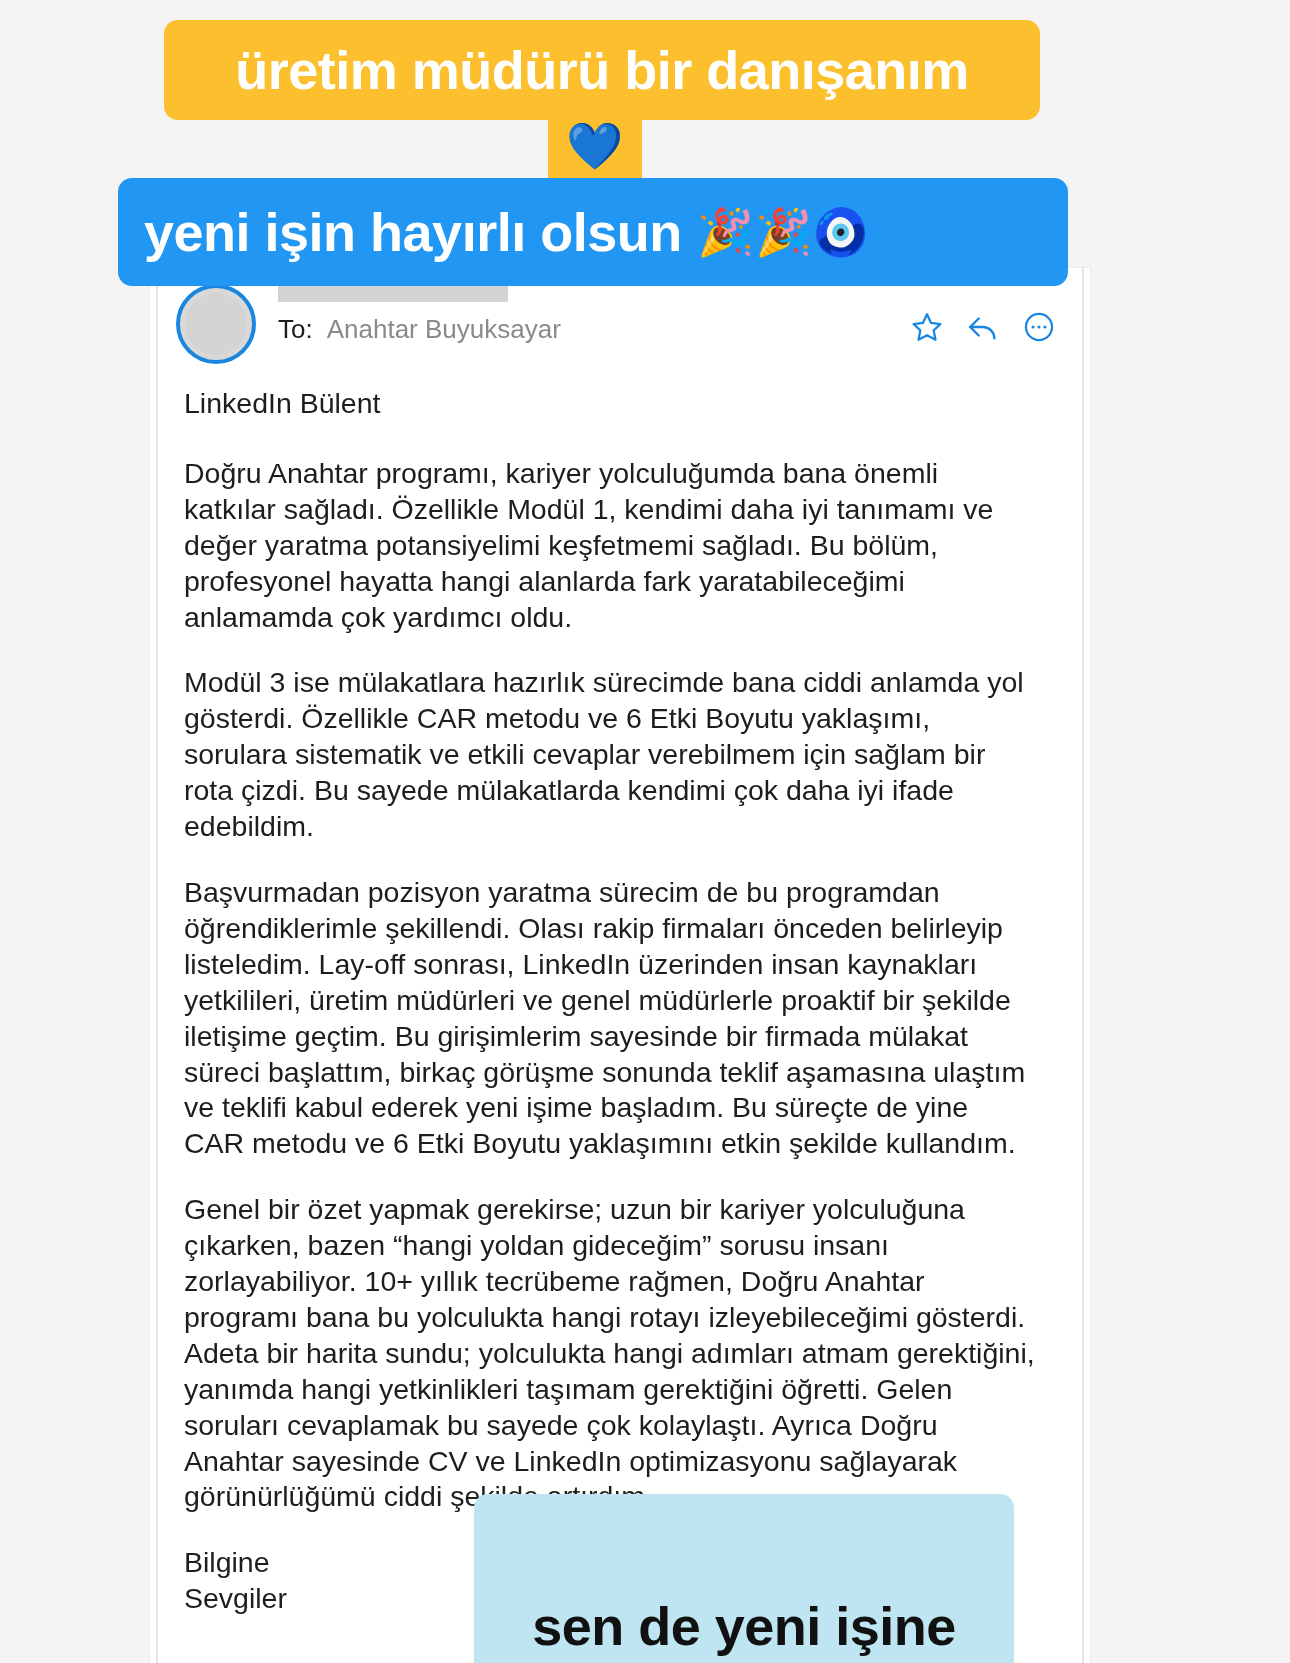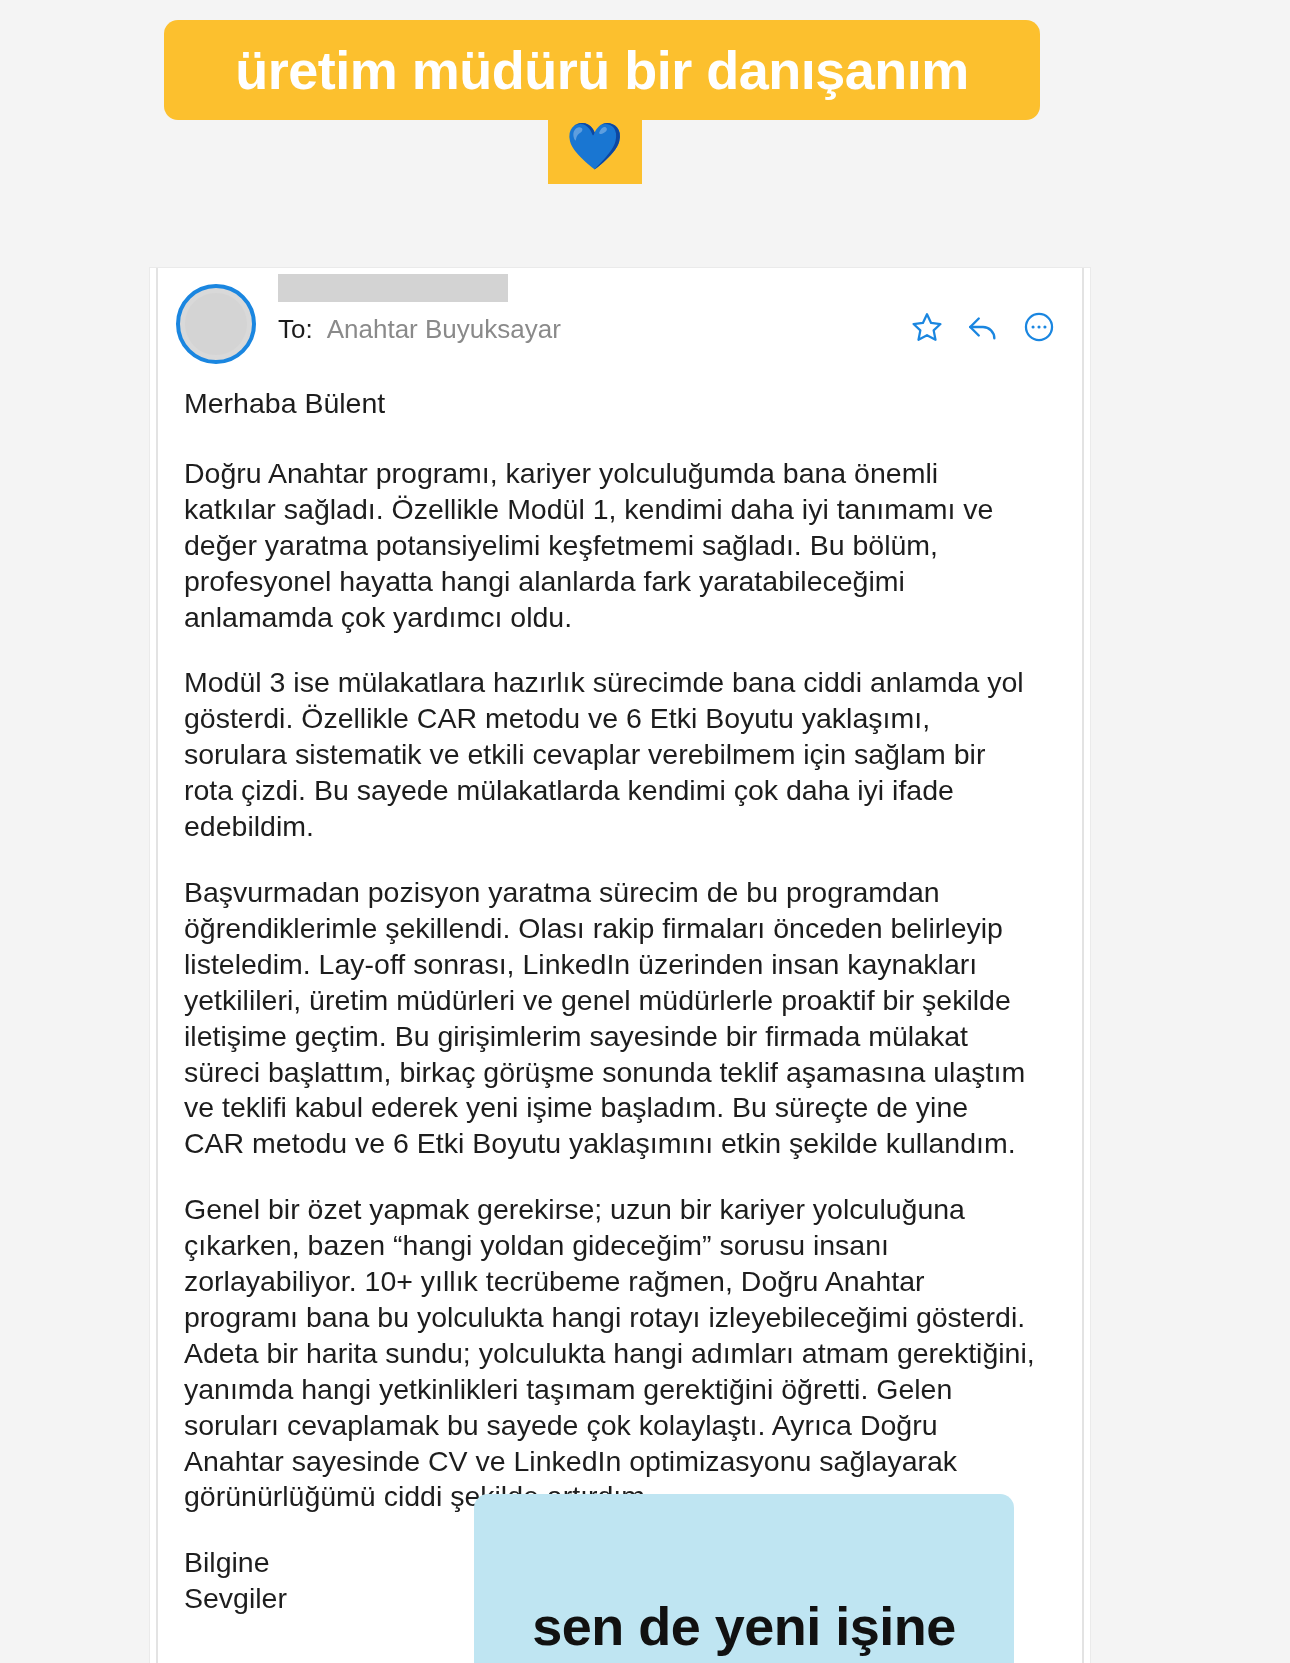--- a/index.html
+++ b/index.html
@@ -252,36 +252,40 @@
             <circle cx="12" cy="12" r="9.2"></circle>
             <circle cx="7.8" cy="12" r="1.1" fill="#1a86e0" stroke="none"></circle>
             <circle cx="12" cy="12" r="1.1" fill="#1a86e0" stroke="none"></circle>
             <circle cx="16.2" cy="12" r="1.1" fill="#1a86e0" stroke="none"></circle>
           </svg>
         </span>
       </div>
     </div>
 
     <div class="mail-body">
-      <p class="salutation">Merhaba Bülent</p>
+      <p class="salutation">LinkedIn Bülent</p>
       <p>Doğru Anahtar programı, kariyer yolculuğumda bana önemli katkılar sağladı. Özellikle Modül 1, kendimi daha iyi tanımamı ve değer yaratma potansiyelimi keşfetmemi sağladı. Bu bölüm, profesyonel hayatta hangi alanlarda fark yaratabileceğimi anlamamda çok yardımcı oldu.</p>
       <p>Modül 3 ise mülakatlara hazırlık sürecimde bana ciddi anlamda yol gösterdi. Özellikle CAR metodu ve 6 Etki Boyutu yaklaşımı, sorulara sistematik ve etkili cevaplar verebilmem için sağlam bir rota çizdi. Bu sayede mülakatlarda kendimi çok daha iyi ifade edebildim.</p>
       <p>Başvurmadan pozisyon yaratma sürecim de bu programdan öğrendiklerimle şekillendi. Olası rakip firmaları önceden belirleyip listeledim. Lay-off sonrası, LinkedIn üzerinden insan kaynakları yetkilileri, üretim müdürleri ve genel müdürlerle proaktif bir şekilde iletişime geçtim. Bu girişimlerim sayesinde bir firmada mülakat süreci başlattım, birkaç görüşme sonunda teklif aşamasına ulaştım ve teklifi kabul ederek yeni işime başladım. Bu süreçte de yine CAR metodu ve 6 Etki Boyutu yaklaşımını etkin şekilde kullandım.</p>
       <p>Genel bir özet yapmak gerekirse; uzun bir kariyer yolculuğuna çıkarken, bazen “hangi yoldan gideceğim” sorusu insanı zorlayabiliyor. 10+ yıllık tecrübeme rağmen, Doğru Anahtar programı bana bu yolculukta hangi rotayı izleyebileceğimi gösterdi. Adeta bir harita sundu; yolculukta hangi adımları atmam gerektiğini, yanımda hangi yetkinlikleri taşımam gerektiğini öğretti. Gelen soruları cevaplamak bu sayede çok kolaylaştı. Ayrıca Doğru Anahtar sayesinde CV ve LinkedIn optimizasyonu sağlayarak görünürlüğümü ciddi şekilde artırdım.</p>
       <p class="tight">Bilgine</p>
       <p class="tight">Sevgiler</p>
     </div>
   </div>
 
   <div class="sticker-yellow">
     <span>üretim müdürü bir danışanım</span>
   </div>
 
   <div class="sticker-heart">
     <span>💙</span>
   </div>
 
+  <div class="sticker-blue">
+    <span class="txt">yeni işin hayırlı olsun</span>
+    <span class="emo">🎉🎉🧿</span>
+  </div>
 
   <div class="sticker-bottom">
     <span>sen de yeni işine</span>
   </div>
 
 </div>
 
 </body></html>

